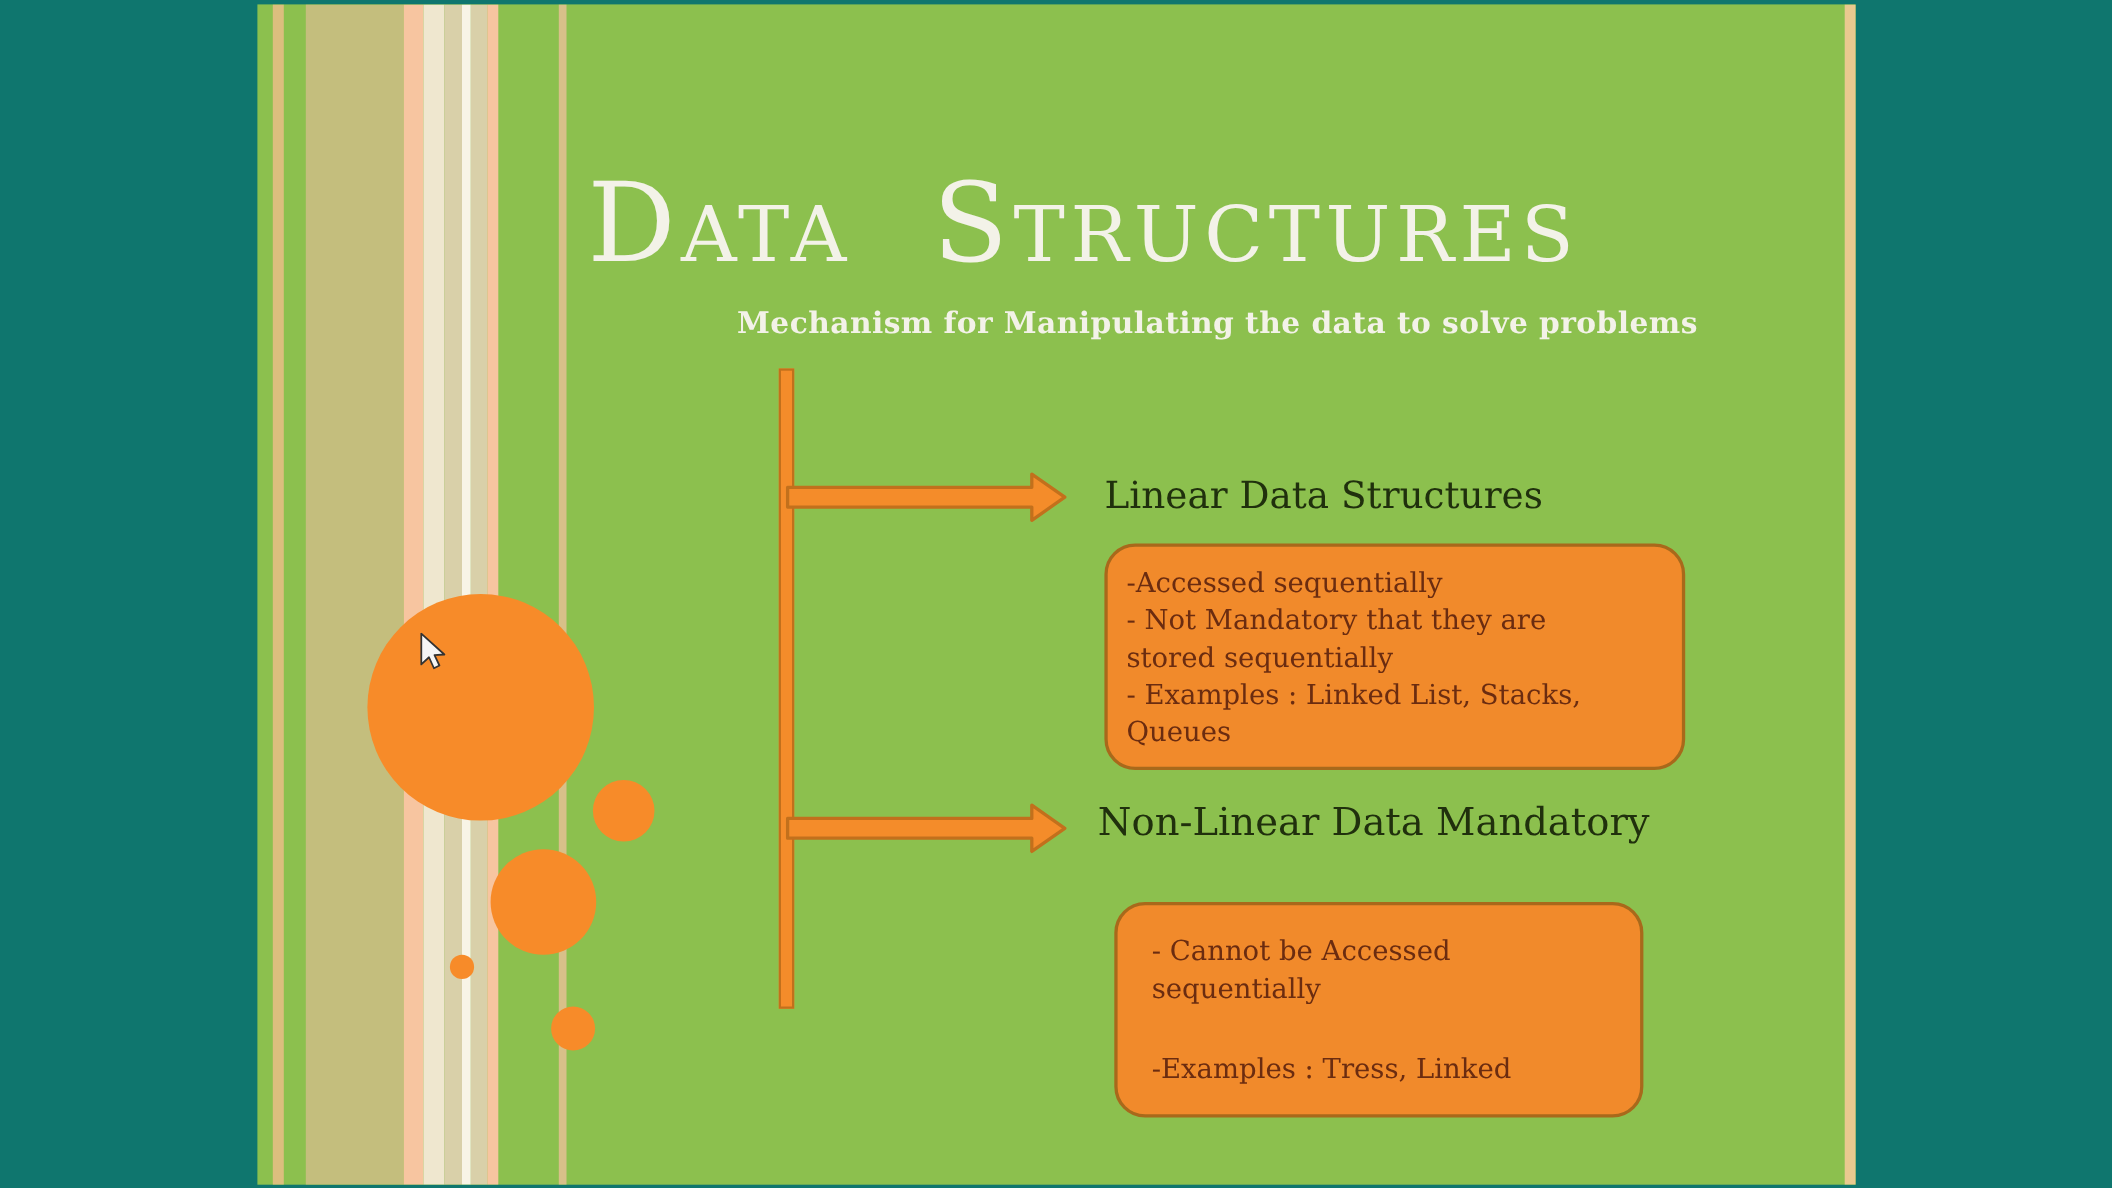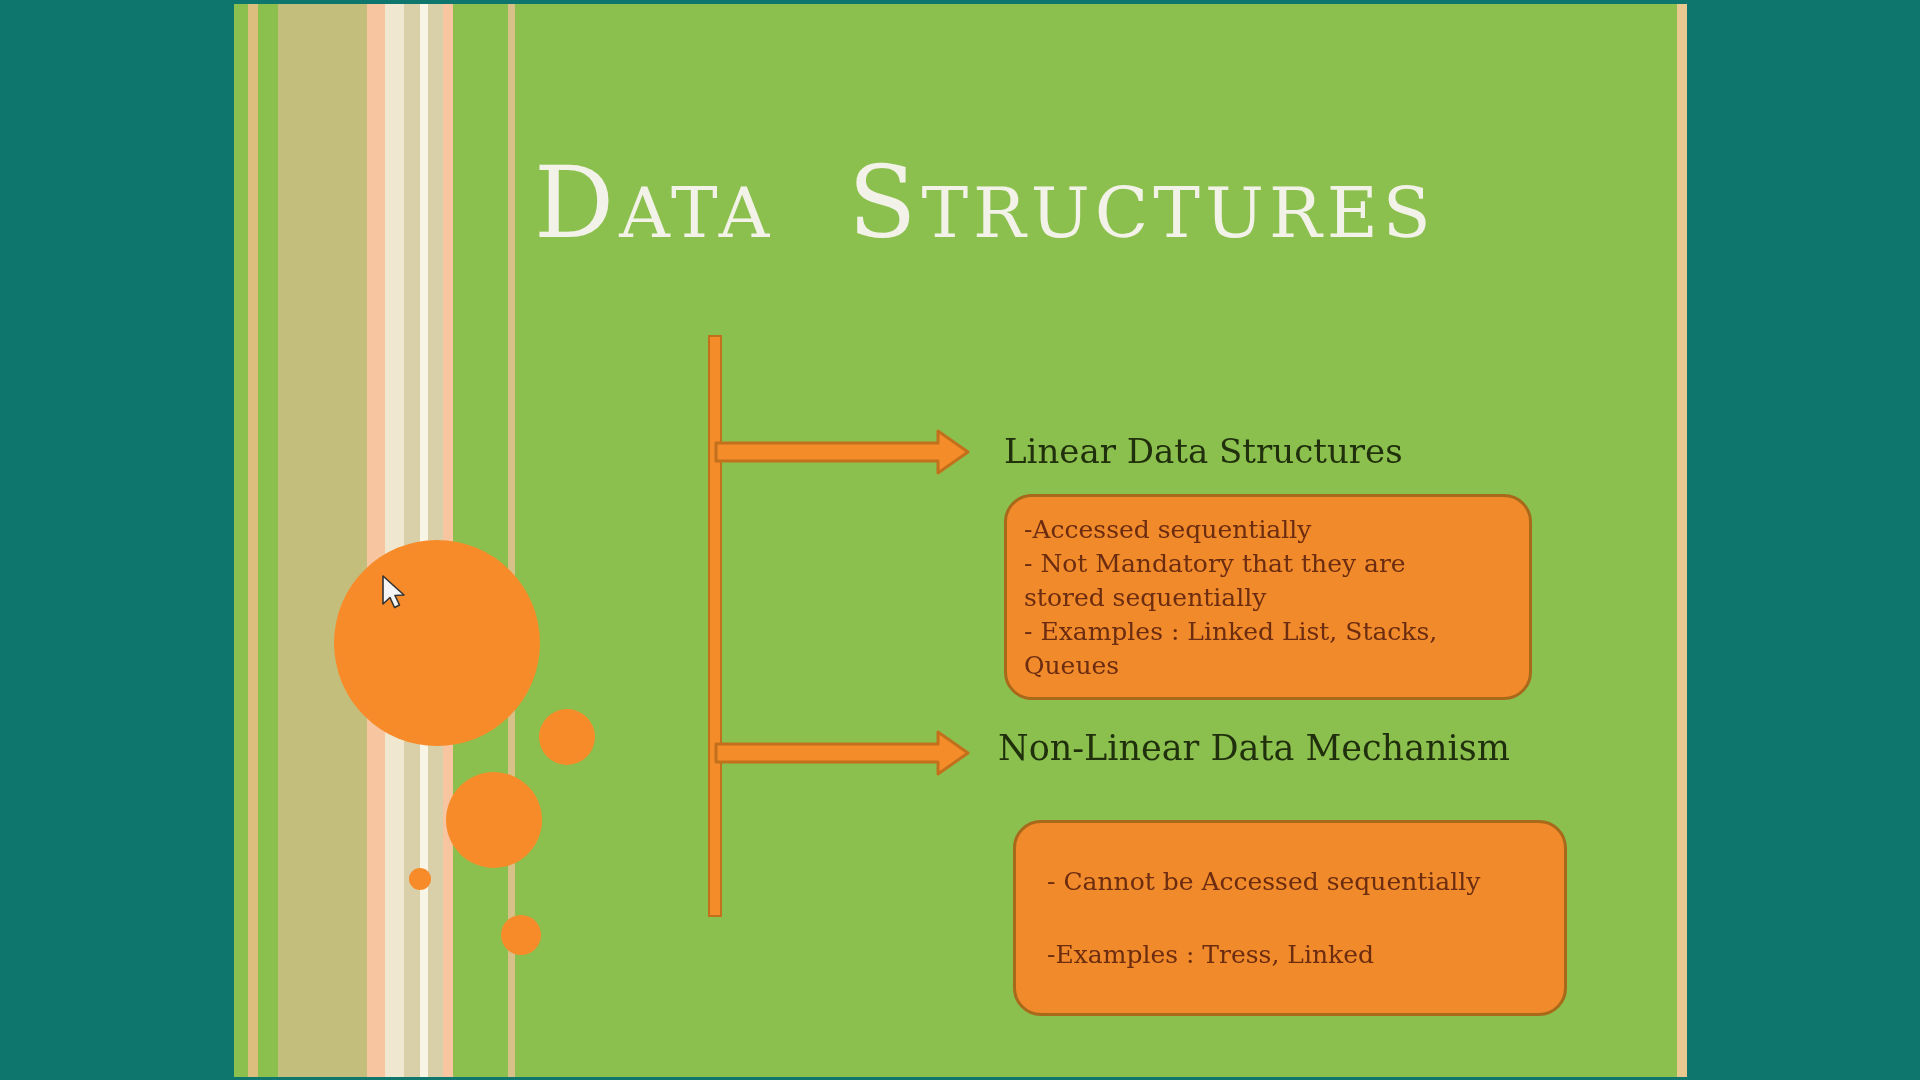--- a/index.html
+++ b/index.html
@@ -40,21 +40,21 @@
   .arrow-1{left:480px;top:424px;}
   .arrow-2{left:480px;top:725px;}
   .branch-label{position:absolute;color:var(--dark-text);font-size:34px;white-space:pre;}
   .label-1{left:770px;top:427px;}
   .label-2{left:764px;top:724px;font-size:35px;}
   
   .detail-box{position:absolute;background:var(--box-fill);
          border:3px solid var(--box-border);border-radius:28px;
          color:var(--box-text);font-size:25px;line-height:34px;}
   .box-1{left:770px;top:490px;width:528px;height:206px;padding:16px 36px 0 17px;}
-  .box-2{left:779px;top:816px;width:554px;height:196px;padding:0 26px 0 31px;
+  .box-2{left:779px;top:816px;width:481px;height:196px;padding:0 26px 0 31px;
          display:flex;flex-direction:column;justify-content:center;gap:39px;}
   .cursor{position:absolute;left:147px;top:571px;width:26px;height:38px;}
 </style>
 </head>
 <body>
 
 <div class="stage">
   <div class="slide">
 
     <div>
@@ -70,38 +70,39 @@
       <div class="stripe s-redge"></div>
     </div>
 
     <div class="circle c-big"></div>
     <div class="circle c-small1"></div>
     <div class="circle c-med"></div>
     <div class="circle c-tiny"></div>
     <div class="circle c-bot"></div>
 
     <div class="title">Data  Structures</div>
+    <div class="subtitle">Mechanism for Manipulating the data to solve problems</div>
 
     <div class="trunk"></div>
 
     <svg class="arrow arrow-1" viewBox="0 0 258 48">
       <polygon points="2,15 224,15 224,3 254,24 224,45 224,33 2,33" style="fill:var(--arrow-fill);stroke:var(--arrow-border);stroke-width:3;stroke-linejoin:round;"></polygon>
     </svg>
     <div class="branch-label label-1">Linear Data Structures</div>
 
     <div class="detail-box box-1">
       <div>-Accessed sequentially</div>
       <div>- Not Mandatory that they are stored sequentially</div>
       <div>- Examples : Linked List, Stacks, Queues</div>
     </div>
 
     <svg class="arrow arrow-2" viewBox="0 0 258 48">
       <polygon points="2,15 224,15 224,3 254,24 224,45 224,33 2,33" style="fill:var(--arrow-fill);stroke:var(--arrow-border);stroke-width:3;stroke-linejoin:round;"></polygon>
     </svg>
-    <div class="branch-label label-2">Non-Linear Data Mechanism</div>
+    <div class="branch-label label-2">Non-Linear Data Mandatory</div>
 
     <div class="detail-box box-2">
       <div>- Cannot be Accessed sequentially</div>
       <div>-Examples : Tress, Linked</div>
     </div>
 
     <svg class="cursor" viewBox="0 0 26 38">
       <polygon points="2,1 2,29 9,22.5 13.5,32.5 18.5,30 14,20.5 23,20" fill="#f5f5f5" stroke="#333" stroke-width="1.6" stroke-linejoin="round"></polygon>
     </svg>
 

